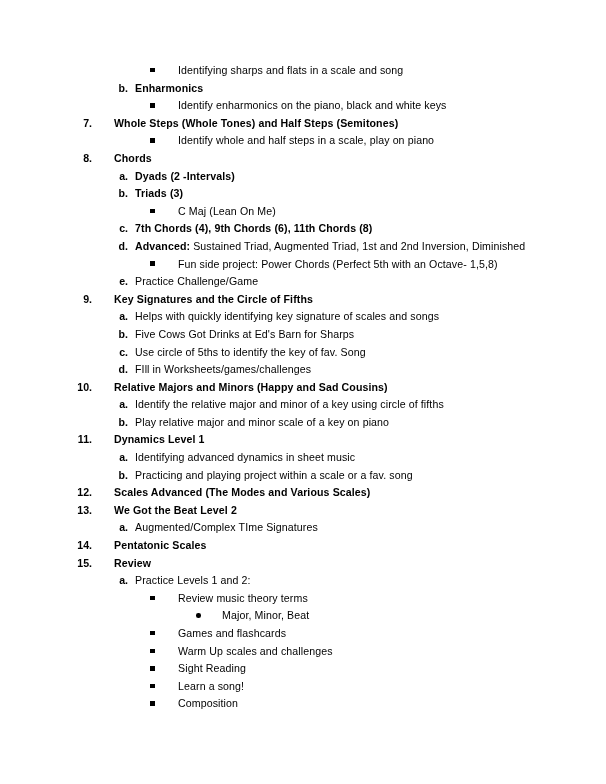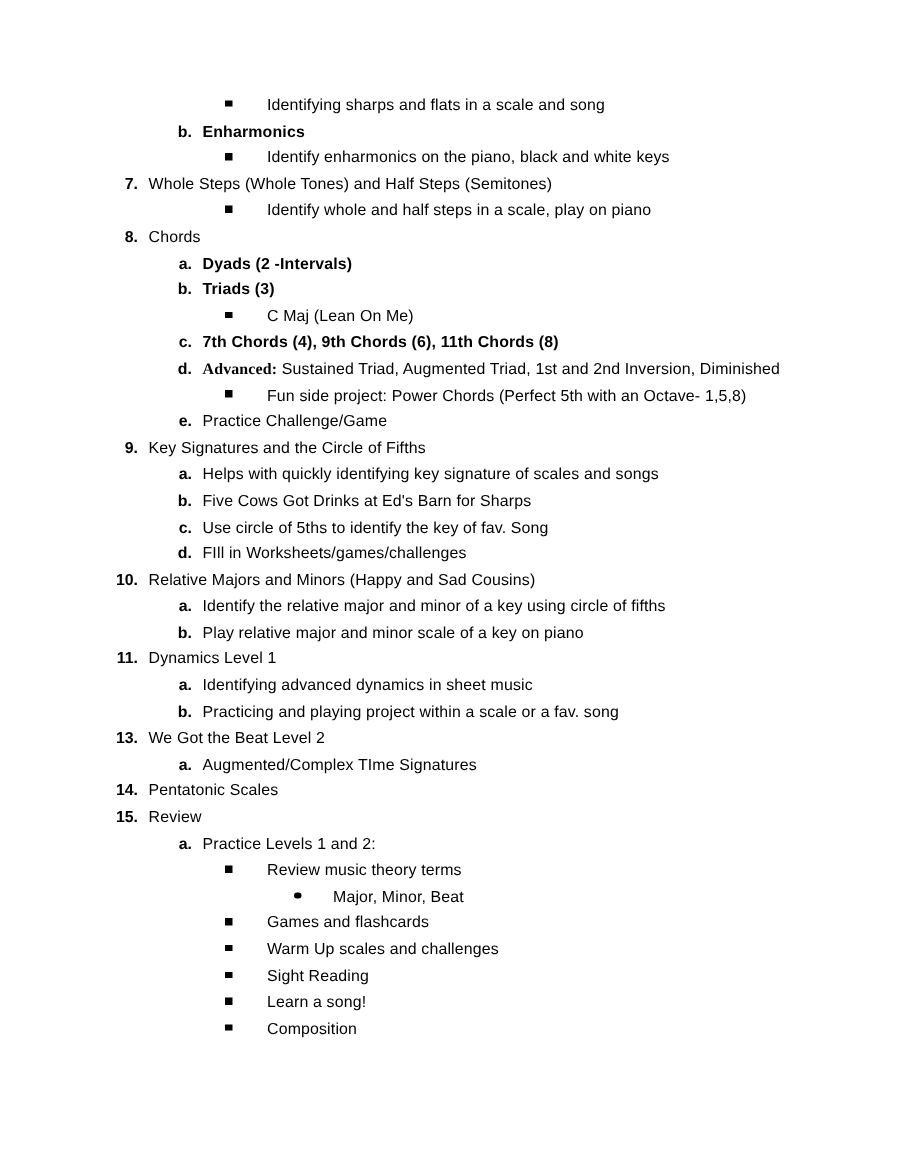--- a/index.html
+++ b/index.html
@@ -53,21 +53,21 @@
   }
   .bold { font-weight: bold; }
   .reg  { font-weight: normal; }
 
   
   .lvl1 .marker {
     left: 64px;
     width: 28px;
     font-weight: bold;
   }
-  .lvl1 .txt { left: 99px; font-weight: normal; }
+  .lvl1 .txt { left: 114px; font-weight: bold; }
 
   
   .lvl2 .marker {
     left: 100px;
     width: 28px;
     font-weight: bold;
   }
   .lvl2 .txt { left: 135px; }
 
   
@@ -98,21 +98,21 @@
     width: 4.5px;
     height: 4.5px;
     border-radius: 50%;
     background: #000000;
     vertical-align: middle;
     position: relative;
     top: -1px;
   }
   .lvl4 .txt { left: 222px; }
 
-  .mixed .lead { font-weight: bold; font-family: Liberation Serif, serif; }
+  .mixed .lead { font-weight: bold; }
   .mixed .rest { font-weight: normal; }
 </style>
 </head>
 <body>
 
 <div class="page">
   <div class="doc-body" id="outline-root">
       <div class="row lvl3">
         <span class="marker"><span class="sq"></span></span>
         <span class="txt reg">Identifying sharps and flats in a scale and song</span>
@@ -203,20 +203,24 @@
       </div>
       <div class="row lvl2">
         <span class="marker">a.</span>
         <span class="txt reg">Identifying advanced dynamics in sheet music</span>
       </div>
       <div class="row lvl2">
         <span class="marker">b.</span>
         <span class="txt reg">Practicing and playing project within a scale or a fav. song</span>
       </div>
       <div class="row lvl1">
+        <span class="marker">12.</span>
+        <span class="txt bold">Scales Advanced (The Modes and Various Scales)</span>
+      </div>
+      <div class="row lvl1">
         <span class="marker">13.</span>
         <span class="txt bold">We Got the Beat Level 2</span>
       </div>
       <div class="row lvl2">
         <span class="marker">a.</span>
         <span class="txt reg">Augmented/Complex TIme Signatures</span>
       </div>
       <div class="row lvl1">
         <span class="marker">14.</span>
         <span class="txt bold">Pentatonic Scales</span>

